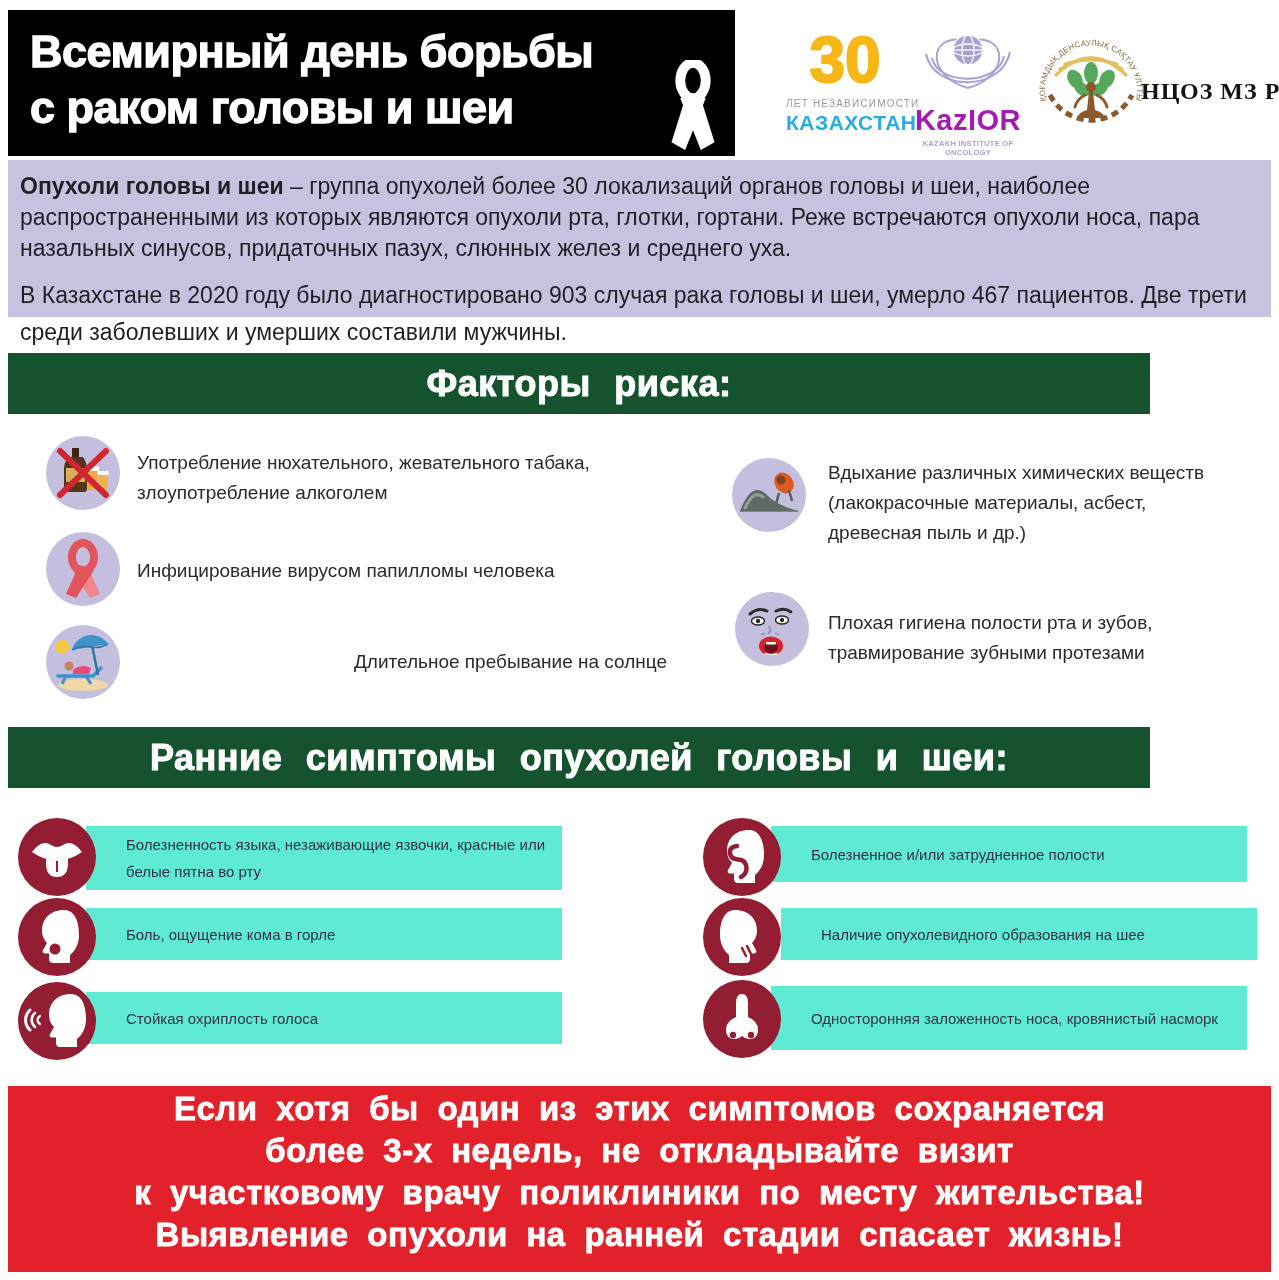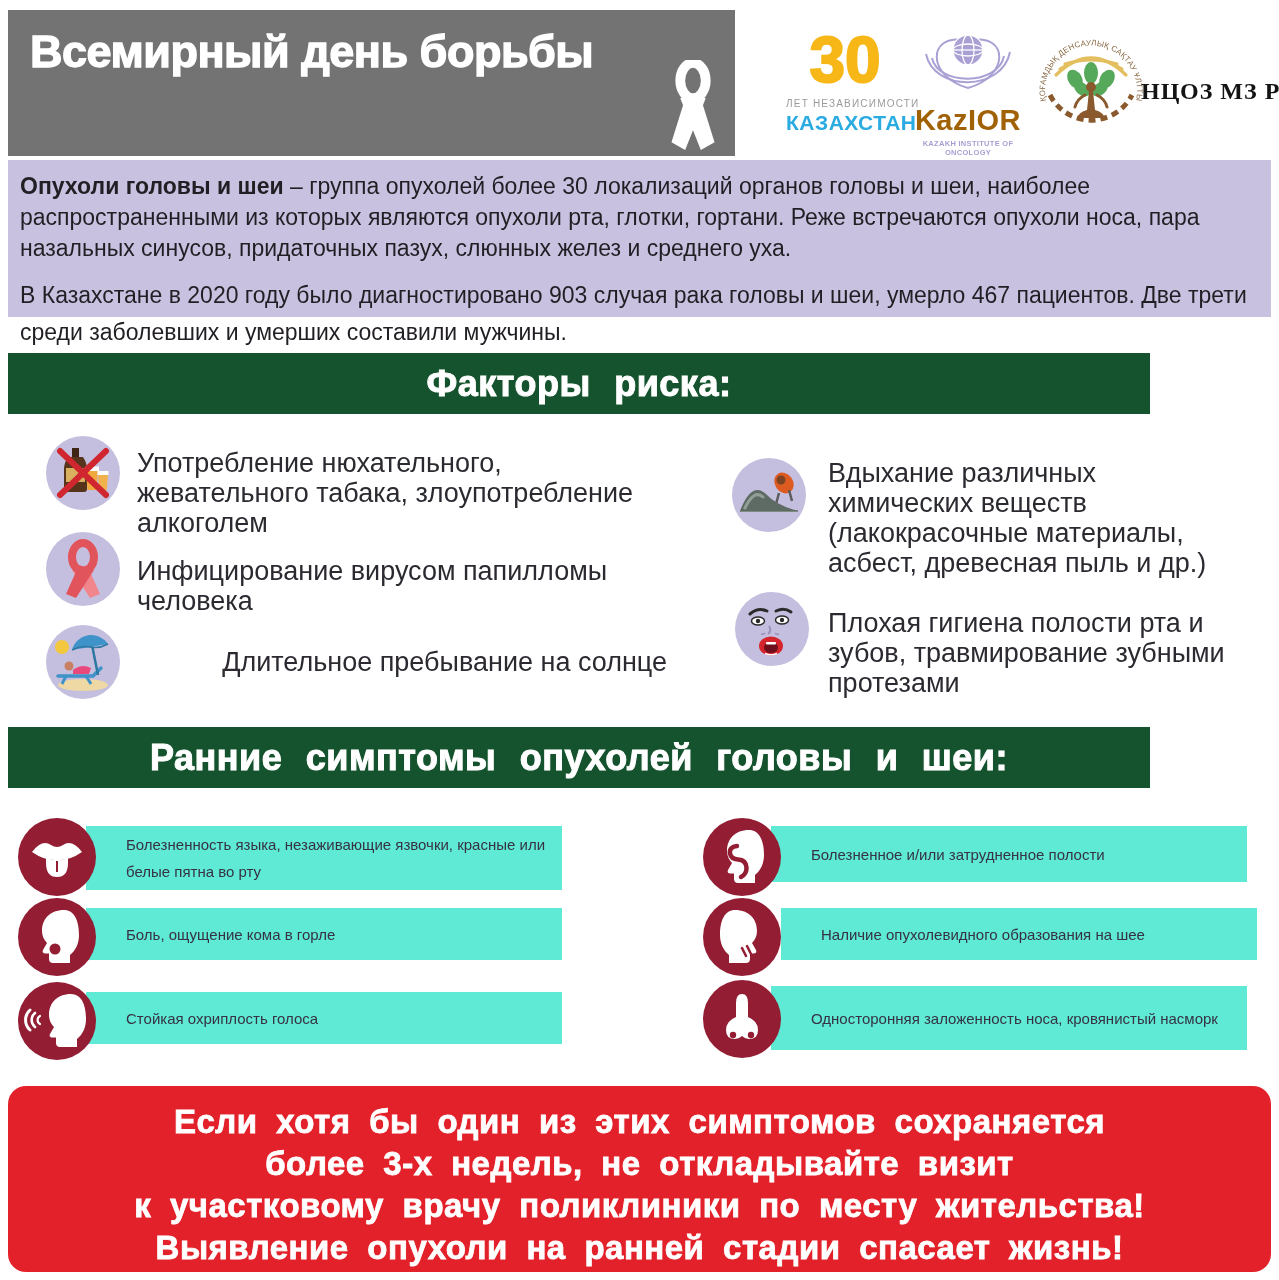--- a/index.html
+++ b/index.html
@@ -1,34 +1,34 @@
 <!DOCTYPE html>
 <html><head>
 <meta charset="utf-8">
 <style>
   * { margin:0; padding:0; box-sizing:border-box; }
   html,body { background:#ffffff; }
   body { font-family:"Liberation Sans", sans-serif; }
   .poster { position:relative; width:1279px; height:1280px; background:#fff; overflow:hidden; }
 
   
-  .header-red { position:absolute; left:8px; top:10px; width:727px; height:146px; background:#737373; }
+  .header-red { position:absolute; left:8px; top:10px; width:727px; height:146px; background:#000000; }
   .header-title { position:absolute; left:22px; top:14px; color:#fff; font-weight:bold;
                   font-size:45px; line-height:56px; letter-spacing:-0.5px;
                   -webkit-text-stroke:1.3px #fff; }
   .ribbon-svg { position:absolute; left:648px; top:50px; width:74px; height:94px; }
 
   .logo-30 { position:absolute; left:786px; top:30px; width:118px; text-align:center; }
   .logo30-num { font-size:64px; line-height:60px; font-weight:bold; color:#f6b717;
                 -webkit-text-stroke:2px #f6b717; }
   .logo30-sub { margin-top:8px; font-size:10px; letter-spacing:1.2px; color:#9a9a99; white-space:nowrap; }
   .logo30-country { margin-top:2px; font-size:21px; font-weight:bold; color:#2aabe2; letter-spacing:0.5px; }
 
   .logo-kazior { position:absolute; left:903px; top:24px; width:130px; text-align:center; }
-  .kazior-name { margin-top:-4px; font-size:29px; font-weight:bold; color:#a16207; letter-spacing:0.5px; }
+  .kazior-name { margin-top:-4px; font-size:29px; font-weight:bold; color:#a21caf; letter-spacing:0.5px; }
   .kazior-sub { margin-top:2px; font-size:7.5px; font-weight:bold; color:#a89fd3; letter-spacing:0.3px; }
 
   .emblem-svg { position:absolute; left:1032px; top:20px; width:118px; height:120px; }
   .ncoz-text { position:absolute; left:1141px; top:78px; font-family:"Liberation Serif", serif;
                font-weight:bold; font-size:24px; color:#141414; letter-spacing:1px; white-space:nowrap; }
 
   
   .intro { position:absolute; left:8px; top:160px; width:1263px; height:157px; background:#c8c2e0;
            padding:11px 12px 0 12px; color:#211e24; }
   .intro p.p1 { font-size:23px; line-height:31px; }
@@ -37,52 +37,53 @@
 
   
   .banner { position:absolute; left:8px; width:1142px; height:61px; background:#14532d;
             color:#fff; font-weight:bold; font-size:36px; line-height:61px; text-align:center;
             letter-spacing:0.5px; word-spacing:13px; -webkit-text-stroke:1px #fff; }
   .banner1 { top:353px; }
   .banner2 { top:727px; }
 
   
   .risk-icon { position:absolute; width:74px; height:74px; }
-  .risk-text { position:absolute; font-size:27px; line-height:30px; color:#2c2930; }
+  .risk-text { position:absolute; font-size:19px; line-height:30px; color:#2c2930; }
   .ri-l1 { left:46px;  top:436px; }  .rt-l1 { left:137px; top:448px; width:530px; }
   .ri-l2 { left:46px;  top:532px; }  .rt-l2 { left:137px; top:556px; width:530px; }
   .ri-l3 { left:46px;  top:625px; }  .rt-l3 { left:137px; top:647px; width:530px;text-align:right; }
   .ri-r1 { left:732px; top:458px; }  .rt-r1 { left:828px; top:458px; width:410px; }
   .ri-r2 { left:735px; top:592px; }  .rt-r2 { left:828px; top:608px; width:410px; }
 
   
   .sym-icon { position:absolute; width:78px; height:78px; z-index:2; }
   .sym-bar  { position:absolute; background:#5eead4; z-index:1; display:flex; align-items:center;
               padding-left:40px; font-size:15px; line-height:27px; color:#363244; }
   .si-l1 { left:18px; top:818px; }  .sb-l1 { left:86px; top:826px; width:476px; height:64px; }
   .si-l2 { left:18px; top:898px; }  .sb-l2 { left:86px; top:908px; width:476px; height:52px; }
   .si-l3 { left:18px; top:982px; }  .sb-l3 { left:86px; top:992px; width:476px; height:52px; }
   .si-r1 { left:703px; top:818px; } .sb-r1 { left:771px; top:826px; width:476px; height:56px; }
   .si-r2 { left:703px; top:898px; } .sb-r2 { left:781px; top:908px; width:476px; height:52px; }
   .si-r3 { left:703px; top:980px; } .sb-r3 { left:771px; top:986px; width:476px; height:64px; }
 
   
   .footer { position:absolute; left:8px; top:1086px; width:1263px; height:186px; background:#e3212a;
-            color:#fff; text-align:center; padding-top:15px;border-radius:18px; }
+            color:#fff; text-align:center; padding-top:2px; }
   .footer div { font-size:33px; line-height:42px; font-weight:bold; word-spacing:9px;
                 letter-spacing:0.5px; -webkit-text-stroke:0.8px #fff; }
 </style>
 </head>
 <body>
 
 <div class="poster">
 
   <div class="header-red">
     <div class="header-title">
       <div>Всемирный день борьбы</div>
+      <div>с раком головы и шеи</div>
     </div>
     <svg class="ribbon-svg" viewBox="0 0 74 96">
       <path d="M31 33 L15 84 L29 92 L50 39 Z" fill="#ffffff"></path>
       <path d="M43 33 L59 84 L45 92 L24 39 Z" fill="#ffffff"></path>
       <ellipse cx="37" cy="21" rx="13" ry="18" fill="none" stroke="#ffffff" stroke-width="10"></ellipse>
     </svg>
   </div>
 
   <div class="logo-30">
     <div class="logo30-num">30</div>

